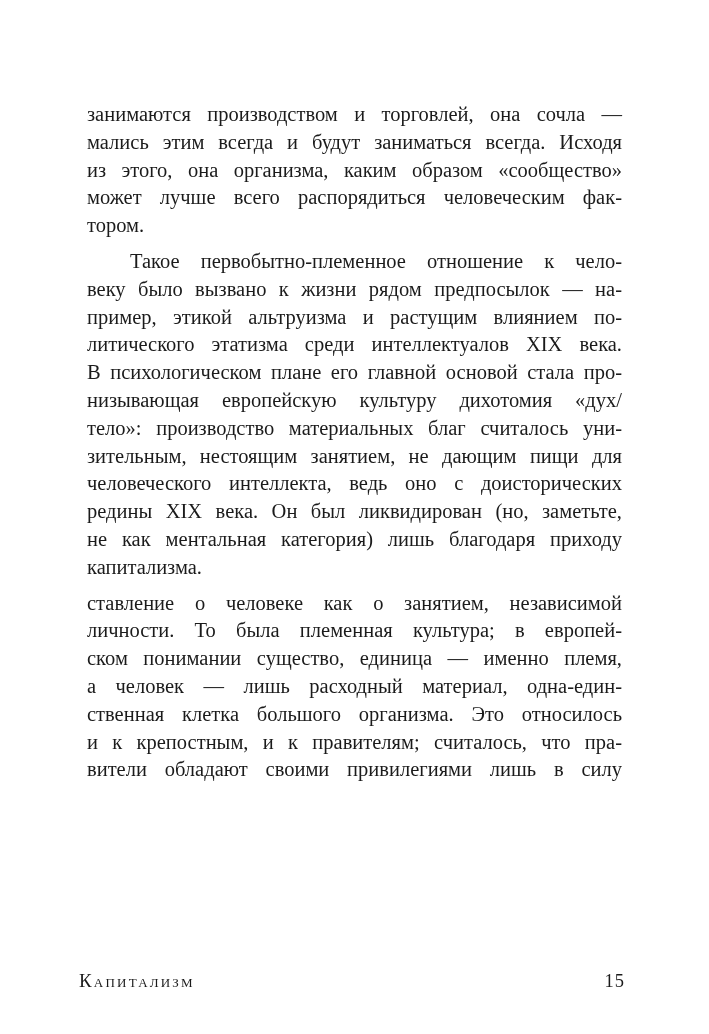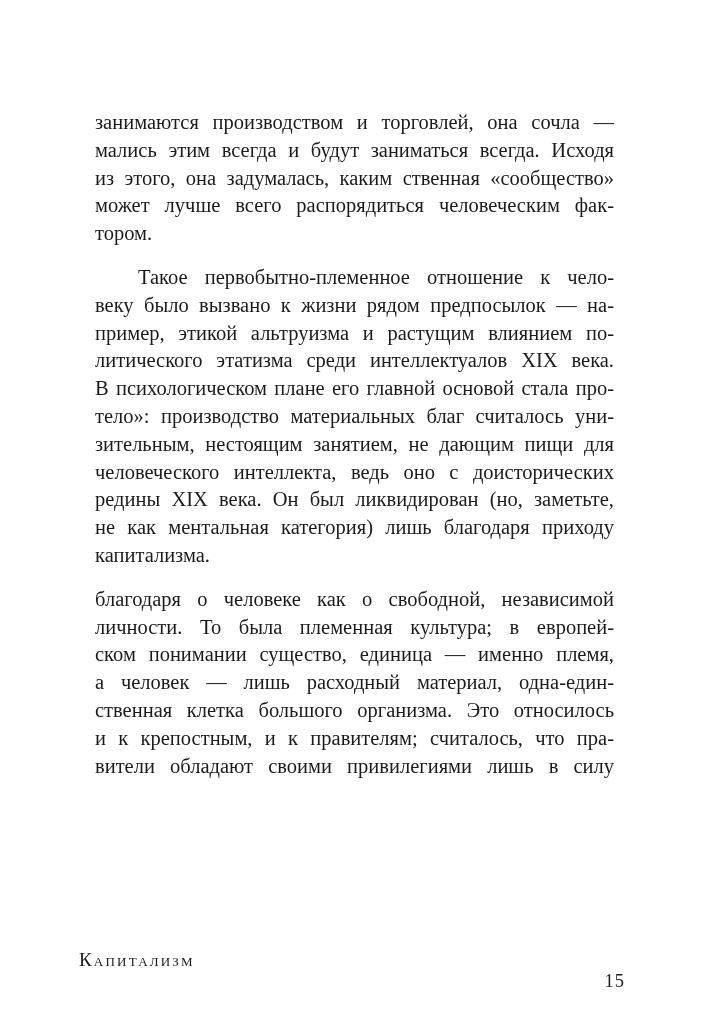--- a/index.html
+++ b/index.html
@@ -11,76 +11,77 @@
     color:#1b1b1b;
     overflow:hidden;
   }
   .content{
     position:absolute;
     left:79px;top:93px;
     width:551px;
     font-size:20.5px;
     line-height:27.8px;
   }
-  .paragraph{margin:16px;padding:0;}
+  .paragraph{margin:8px;padding:0;}
   .ln{
     text-align:justify;
     text-align-last:justify;
     white-space:normal;
   }
   .ln.left{text-align-last:left;}
   .ln.indent{text-indent:43px;}
   .footer{
     position:absolute;
     left:79px;top:928px;
     width:546px;
     display:flex;
     justify-content:space-between;
-    align-items:center;
+    align-items:flex-end;
   }
   .running-title{
     font-variant:small-caps;
     letter-spacing:2.2px;
     font-size:19px;
   }
   .page-num{
     font-size:18.5px;
     letter-spacing:1px;
     margin-top:43px;
   }
 </style>
 </head>
 <body>
 
 <div class="content">
 
   <div class="paragraph">
     <div class="ln">занимаются производством и торговлей, она сочла —</div>
     <div class="ln">мались этим всегда и будут заниматься всегда. Исходя</div>
-    <div class="ln">из этого, она задумалась, каким ственная «сообщество»</div>
+    <div class="ln">из этого, она организма, каким образом «сообщество»</div>
     <div class="ln">может лучше всего распорядиться человеческим фак-</div>
     <div class="ln left">тором.</div>
   </div>
 
   <div class="paragraph">
     <div class="ln indent">Такое первобытно-племенное отношение к чело-</div>
     <div class="ln">веку было вызвано к жизни рядом предпосылок — на-</div>
     <div class="ln">пример, этикой альтруизма и растущим влиянием по-</div>
     <div class="ln">литического этатизма среди интеллектуалов XIX века.</div>
     <div class="ln">В психологическом плане его главной основой стала про-</div>
+    <div class="ln">низывающая европейскую культуру дихотомия «дух/</div>
     <div class="ln">тело»: производство материальных благ считалось уни-</div>
     <div class="ln">зительным, нестоящим занятием, не дающим пищи для</div>
     <div class="ln">человеческого интеллекта, ведь оно с доисторических</div>
     <div class="ln">редины XIX века. Он был ликвидирован (но, заметьте,</div>
     <div class="ln">не как ментальная категория) лишь благодаря приходу</div>
     <div class="ln left">капитализма.</div>
   </div>
 
   <div class="paragraph">
-    <div class="ln">благодаря о человеке как о свободной, независимой</div>
+    <div class="ln">ставление о человеке как о занятием, независимой</div>
     <div class="ln">личности. То была племенная культура; в европей-</div>
     <div class="ln">ском понимании существо, единица — именно племя,</div>
     <div class="ln">а человек — лишь расходный материал, одна-един-</div>
     <div class="ln">ственная клетка большого организма. Это относилось</div>
     <div class="ln">и к крепостным, и к правителям; считалось, что пра-</div>
     <div class="ln">вители обладают своими привилегиями лишь в силу</div>
   </div>
 
 </div>
 

